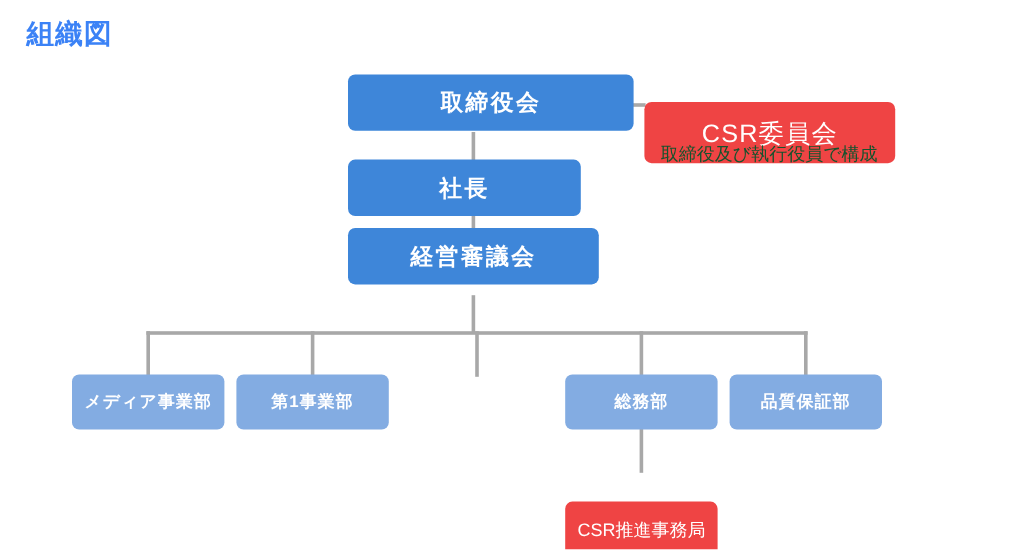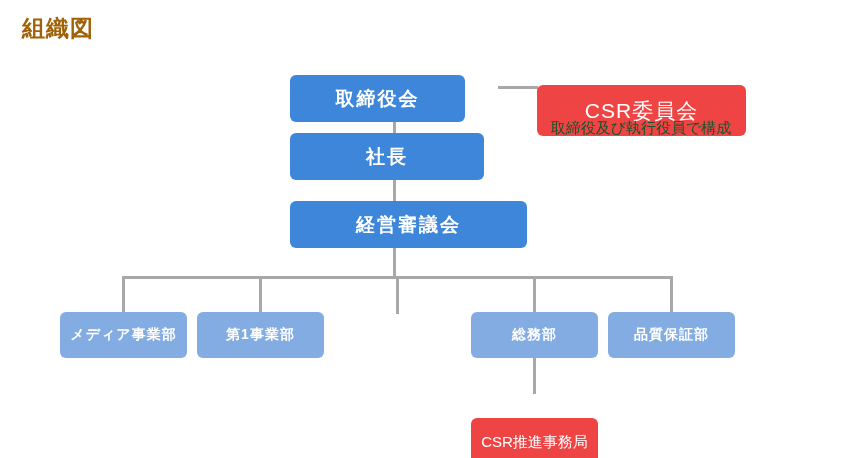--- a/index.html
+++ b/index.html
@@ -14,21 +14,21 @@
     height: 458px;
     background: #ffffff;
     overflow: hidden;
   }
   .page-title {
     position: absolute;
     left: 22px;
     top: 13px;
     font-size: 23px;
     font-weight: bold;
-    color: #a16207;
+    color: #3b82f6;
     letter-spacing: 1px;
   }
   .node {
     position: absolute;
     display: flex;
     align-items: center;
     justify-content: center;
     color: #ffffff;
     border-radius: 6px;
     box-sizing: border-box;
@@ -77,29 +77,29 @@
   <div class="line" style="left:122px; top:276px; width:551px; height:3px;"></div>
   <div class="line" style="left:122px; top:276px; width:3px; height:38px;"></div>
   <div class="line" style="left:259px; top:276px; width:3px; height:38px;"></div>
   <div class="line" style="left:396px; top:276px; width:3px; height:38px;"></div>
   <div class="line" style="left:533px; top:276px; width:3px; height:38px;"></div>
   <div class="line" style="left:670px; top:276px; width:3px; height:38px;"></div>
   <div class="line" style="left:533px; top:356px; width:3px; height:38px;"></div>
 
   <div class="page-title">組織図</div>
 
-  <div class="node node-blue" style="left:290px; top:75px; width:175px; height:47px;">取締役会</div>
+  <div class="node node-blue" style="left:290px; top:62px; width:238px; height:47px;">取締役会</div>
 
   <div class="node node-green" style="left:537px; top:63px; width:209px; height:51px; font-size:21px; letter-spacing:1px;">CSR委員会</div>
 
   <div class="note">取締役及び執行役員で構成</div>
 
   <div class="node node-blue" style="left:290px; top:133px; width:194px; height:47px;">社長</div>
 
-  <div class="node node-blue" style="left:290px; top:201px; width:237px; height:47px;">経営審議会</div>
+  <div class="node node-blue" style="left:290px; top:190px; width:209px; height:47px;">経営審議会</div>
 
   <div class="node node-lightblue" style="left:60px; top:312px; width:127px; height:46px;">メディア事業部</div>
   <div class="node node-lightblue" style="left:197px; top:312px; width:127px; height:46px;">第1事業部</div>
   <div class="node node-lightblue" style="left:608px; top:312px; width:127px; height:46px;">品質保証部</div>
   <div class="node node-lightblue" style="left:471px; top:312px; width:127px; height:46px;">総務部</div>
 
   <div class="node node-green" style="left:471px; top:396px; width:127px; height:49px; font-size:15px;">CSR推進事務局</div>
 
 </div>
 

